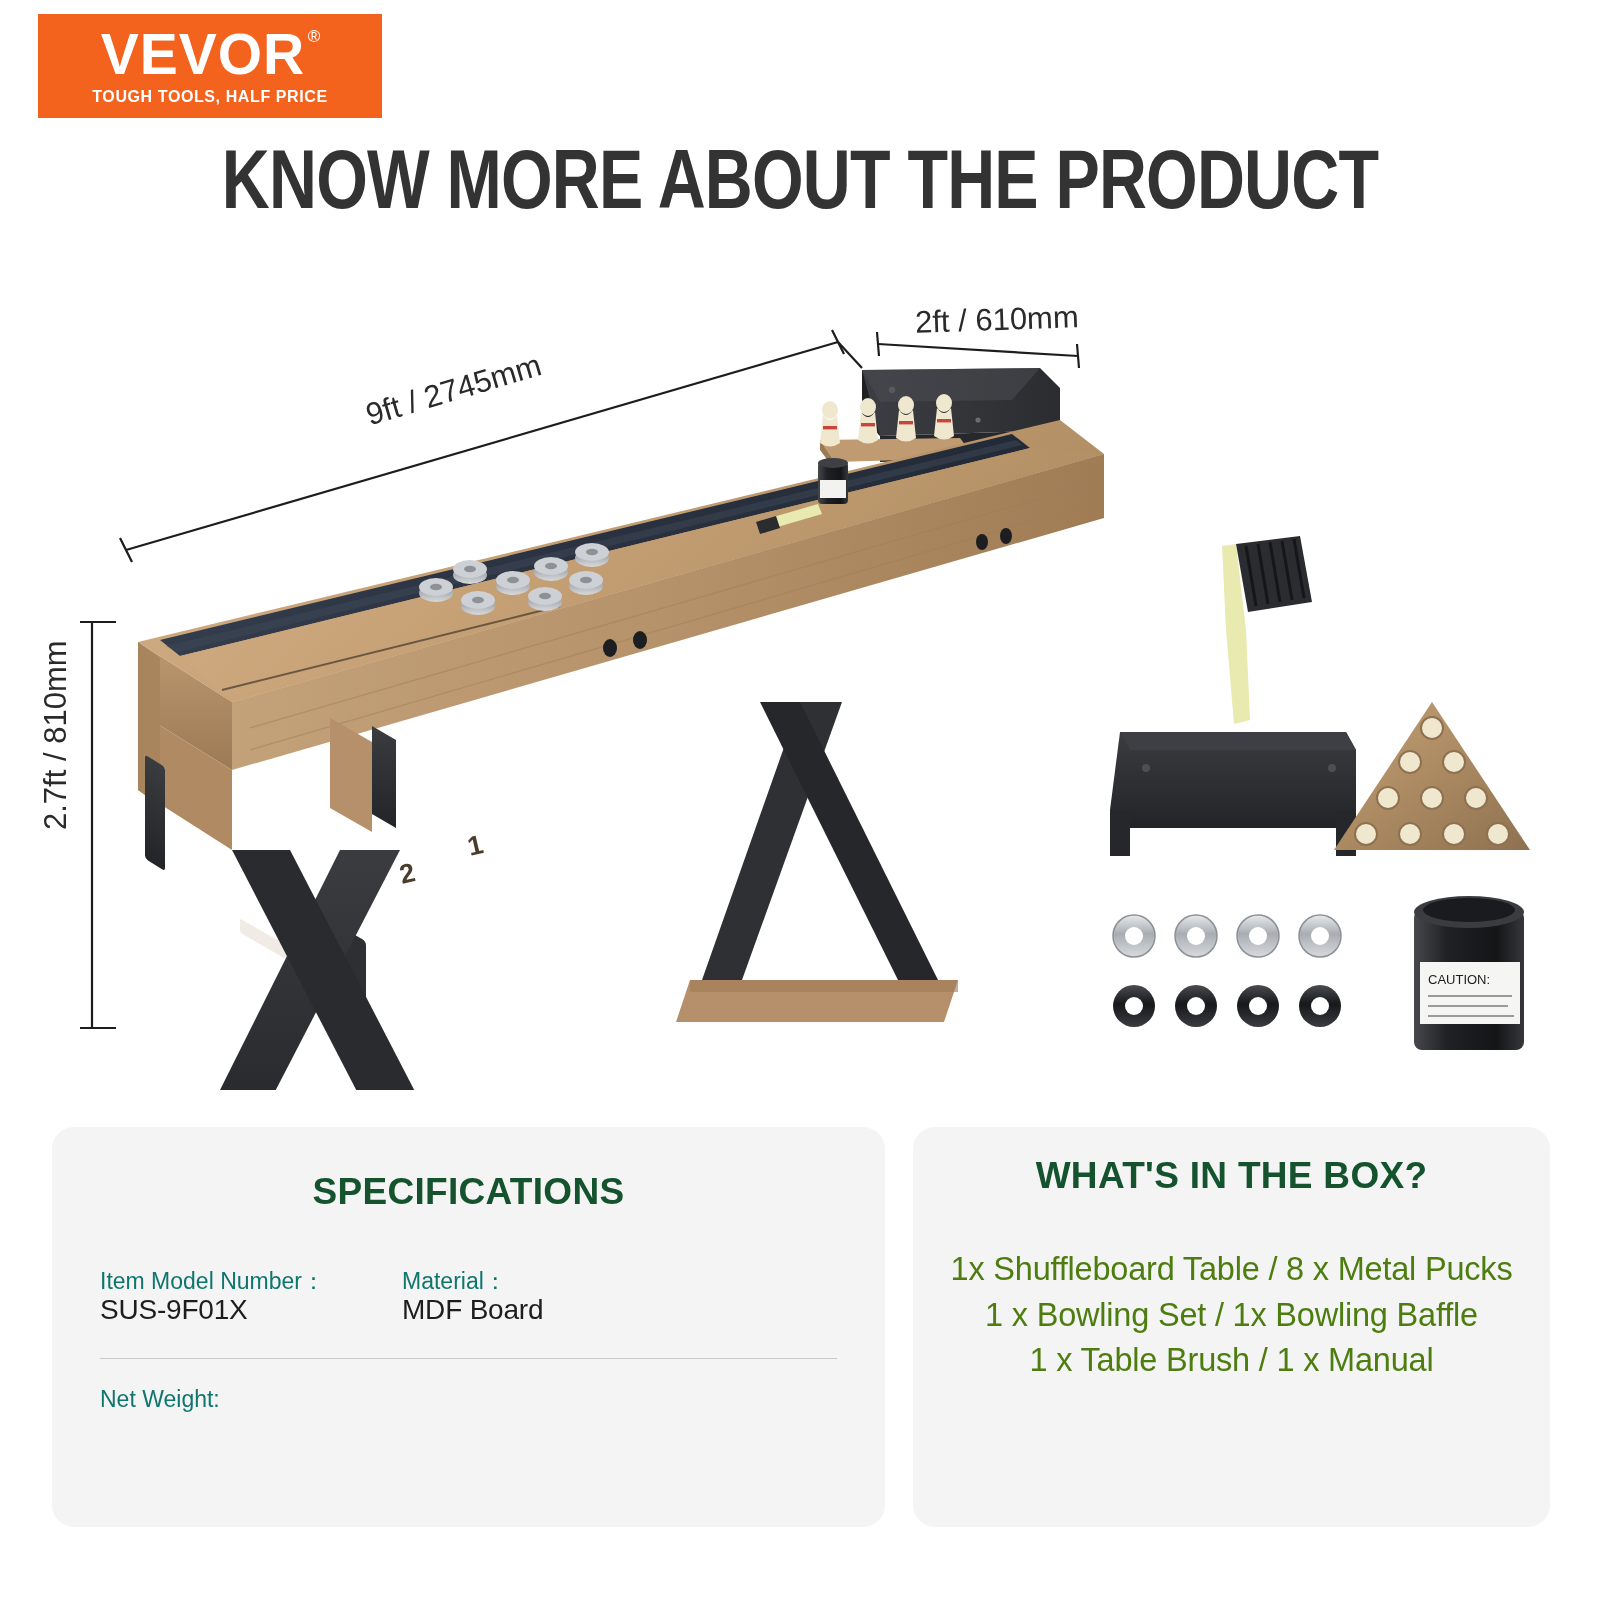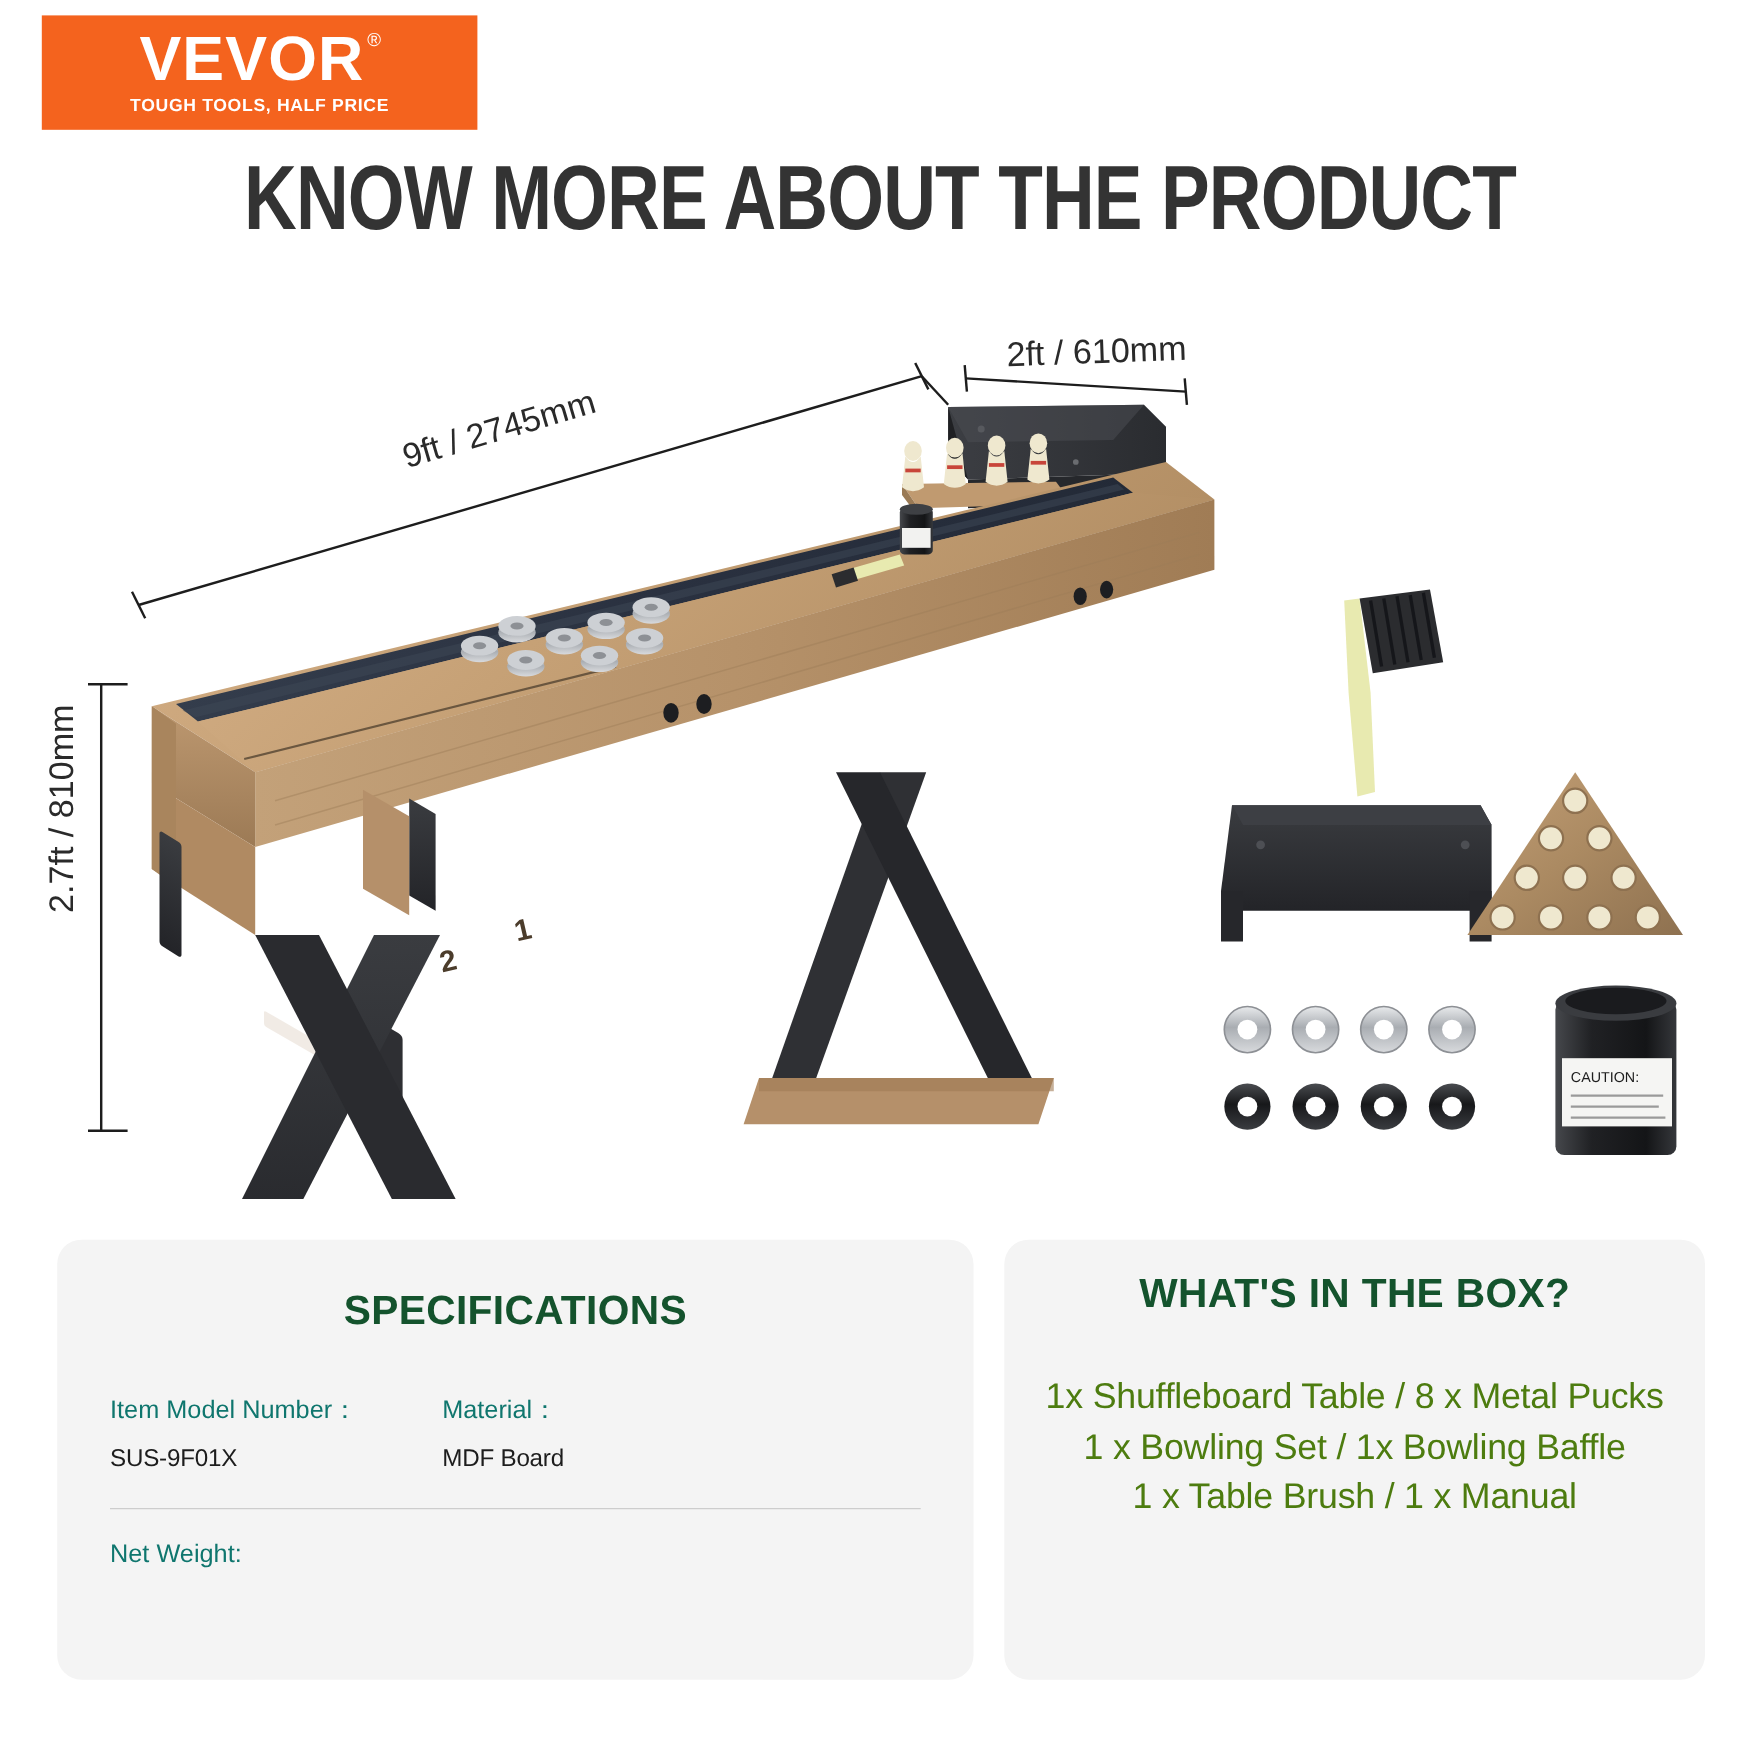--- a/index.html
+++ b/index.html
@@ -6,21 +6,21 @@
   body{
     width:1600px;height:1600px;
     background:#ffffff;
     font-family:"Liberation Sans", sans-serif;
     overflow:hidden;
     position:relative;
   }
 
   
   .logo-box{
-    position:absolute;left:38px;top:14px;width:396px;height:104px;
+    position:absolute;left:38px;top:14px;width:344px;height:104px;
     background:#f4631e;
     display:flex;flex-direction:column;align-items:center;justify-content:center;
   }
   .logo-word{
     color:#ffffff;font-weight:bold;font-size:57px;letter-spacing:1px;
     line-height:1;position:relative;padding-right:14px;
     font-family:"Liberation Sans", sans-serif;
   }
   .logo-reg{
     position:absolute;right:-2px;top:2px;font-size:17px;font-weight:normal;
@@ -68,21 +68,21 @@
   }
   .panel-left .panel-head{margin-top:44px;}
   .panel-right .panel-head{margin-top:28px;}
 
   .spec-grid{
     margin:56px 0 0 48px;display:flex;
   }
   .spec-col-a{width:302px;}
   .spec-col-b{width:auto;}
   .spec-key{color:#0f766e;font-size:23px;line-height:1.1;}
-  .spec-val{color:#1d1d1d;font-size:22px;margin-top:19px;letter-spacing:-.2px;}
+  .spec-val{color:#1d1d1d;font-size:28px;letter-spacing:-.2px;}
 
   .spec-rule{
     margin:32px 48px 0 48px;height:1px;background:#c9c9c9;
   }
   .spec-block2{margin:28px 0 0 48px;}
 
   .box-list{
     margin-top:50px;text-align:center;color:#4d7c0f;
     font-size:32.5px;line-height:1.40;letter-spacing:-.2px;
   }

